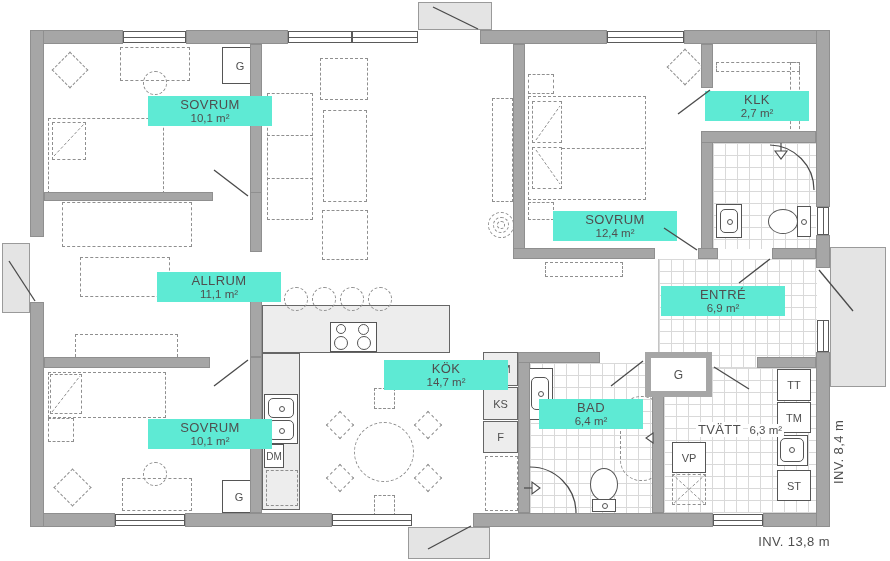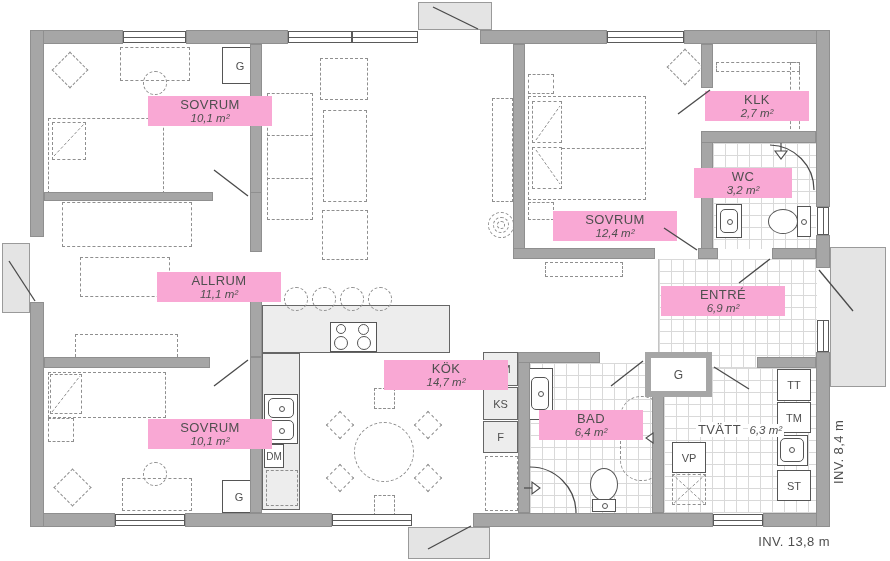--- a/index.html
+++ b/index.html
@@ -21,23 +21,23 @@
   .box span{font-size:11px;color:#4f4f4f;}
   .basin{position:absolute;background:#fff;border:1px solid #555;border-radius:5px;box-sizing:border-box;z-index:4;}
   .dot{position:absolute;width:4px;height:4px;border:1px solid #555;border-radius:50%;background:#fff;z-index:4;}
   .circ{position:absolute;border:1px solid #555;border-radius:50%;background:#fff;z-index:4;box-sizing:border-box;}
   .window{position:absolute;background:#fff;border:1px solid #5a5a5a;box-sizing:border-box;z-index:6;}
   .window.h::after{content:"";position:absolute;left:0;right:0;top:50%;border-top:1px solid #5a5a5a;}
   .window.v::after{content:"";position:absolute;top:0;bottom:0;left:50%;border-left:1px solid #5a5a5a;}
   .gcloset{position:absolute;background:#fff;border:6px solid #a6a6a6;box-sizing:border-box;z-index:5;
            display:flex;align-items:center;justify-content:center;}
   .gcloset span{font-size:12px;color:#4f4f4f;}
-  .rlabel{position:absolute;z-index:6;text-align:center;background:#f9a8d4;padding:1px 2px;}
+  .rlabel{position:absolute;z-index:6;text-align:center;background:#5eead4;padding:1px 2px;}
   .rname{font-size:13px;letter-spacing:.4px;line-height:15px;}
-  .rarea{font-size:11.5px;line-height:13px;font-style:italic;}
+  .rarea{font-size:11.5px;line-height:13px;}
   .dim{position:absolute;z-index:6;font-size:13px;color:#4f4f4f;letter-spacing:.4px;}
   svg.overlay{position:absolute;left:0;top:0;z-index:7;pointer-events:none;}
 </style>
 </head>
 <body>
 
 <div class="plan">
 
   <div class="porch" style="left:418px;top:2px;width:74px;height:28px"></div>
   <div class="porch" style="left:2px;top:243px;width:28px;height:70px"></div>
@@ -222,41 +222,37 @@
     <div class="rarea">10,1 m²</div>
   </div>
   <div class="rlabel" style="left:553px;top:211px;width:120px">
     <div class="rname">SOVRUM</div>
     <div class="rarea">12,4 m²</div>
   </div>
   <div class="rlabel" style="left:705px;top:91px;width:100px">
     <div class="rname">KLK</div>
     <div class="rarea">2,7 m²</div>
   </div>
-  <div class="rlabel" style="left:694px;top:168px;width:94px">
-    <div class="rname">WC</div>
-    <div class="rarea">3,2 m²</div>
-  </div>
   <div class="rlabel" style="left:661px;top:286px;width:120px">
     <div class="rname">ENTRÉ</div>
     <div class="rarea">6,9 m²</div>
   </div>
   <div class="rlabel" style="left:157px;top:272px;width:120px">
     <div class="rname">ALLRUM</div>
     <div class="rarea">11,1 m²</div>
   </div>
   <div class="rlabel" style="left:148px;top:419px;width:120px">
     <div class="rname">SOVRUM</div>
     <div class="rarea">10,1 m²</div>
   </div>
   <div class="rlabel" style="left:384px;top:360px;width:120px">
     <div class="rname">KÖK</div>
     <div class="rarea">14,7 m²</div>
   </div>
-  <div class="rlabel" style="left:539px;top:410px;width:100px">
+  <div class="rlabel" style="left:539px;top:399px;width:100px">
     <div class="rname">BAD</div>
     <div class="rarea">6,4 m²</div>
   </div>
   <div class="rlabel" style="left:678px;top:419px;width:120px;background:transparent">
     <div class="rname" style="background:#fff;display:inline-block;padding:0 2px">TVÄTT</div>
     <div class="rarea" style="background:#fff;display:inline-block;padding:0 2px">6,3 m²</div>
   </div>
 
   <div class="dim" style="left:700px;top:534px;width:130px;text-align:right">INV. 13,8 m</div>
   <div class="dim" style="left:780px;top:443px;width:120px;height:18px;text-align:center;transform:rotate(-90deg)">INV. 8,4 m</div>

